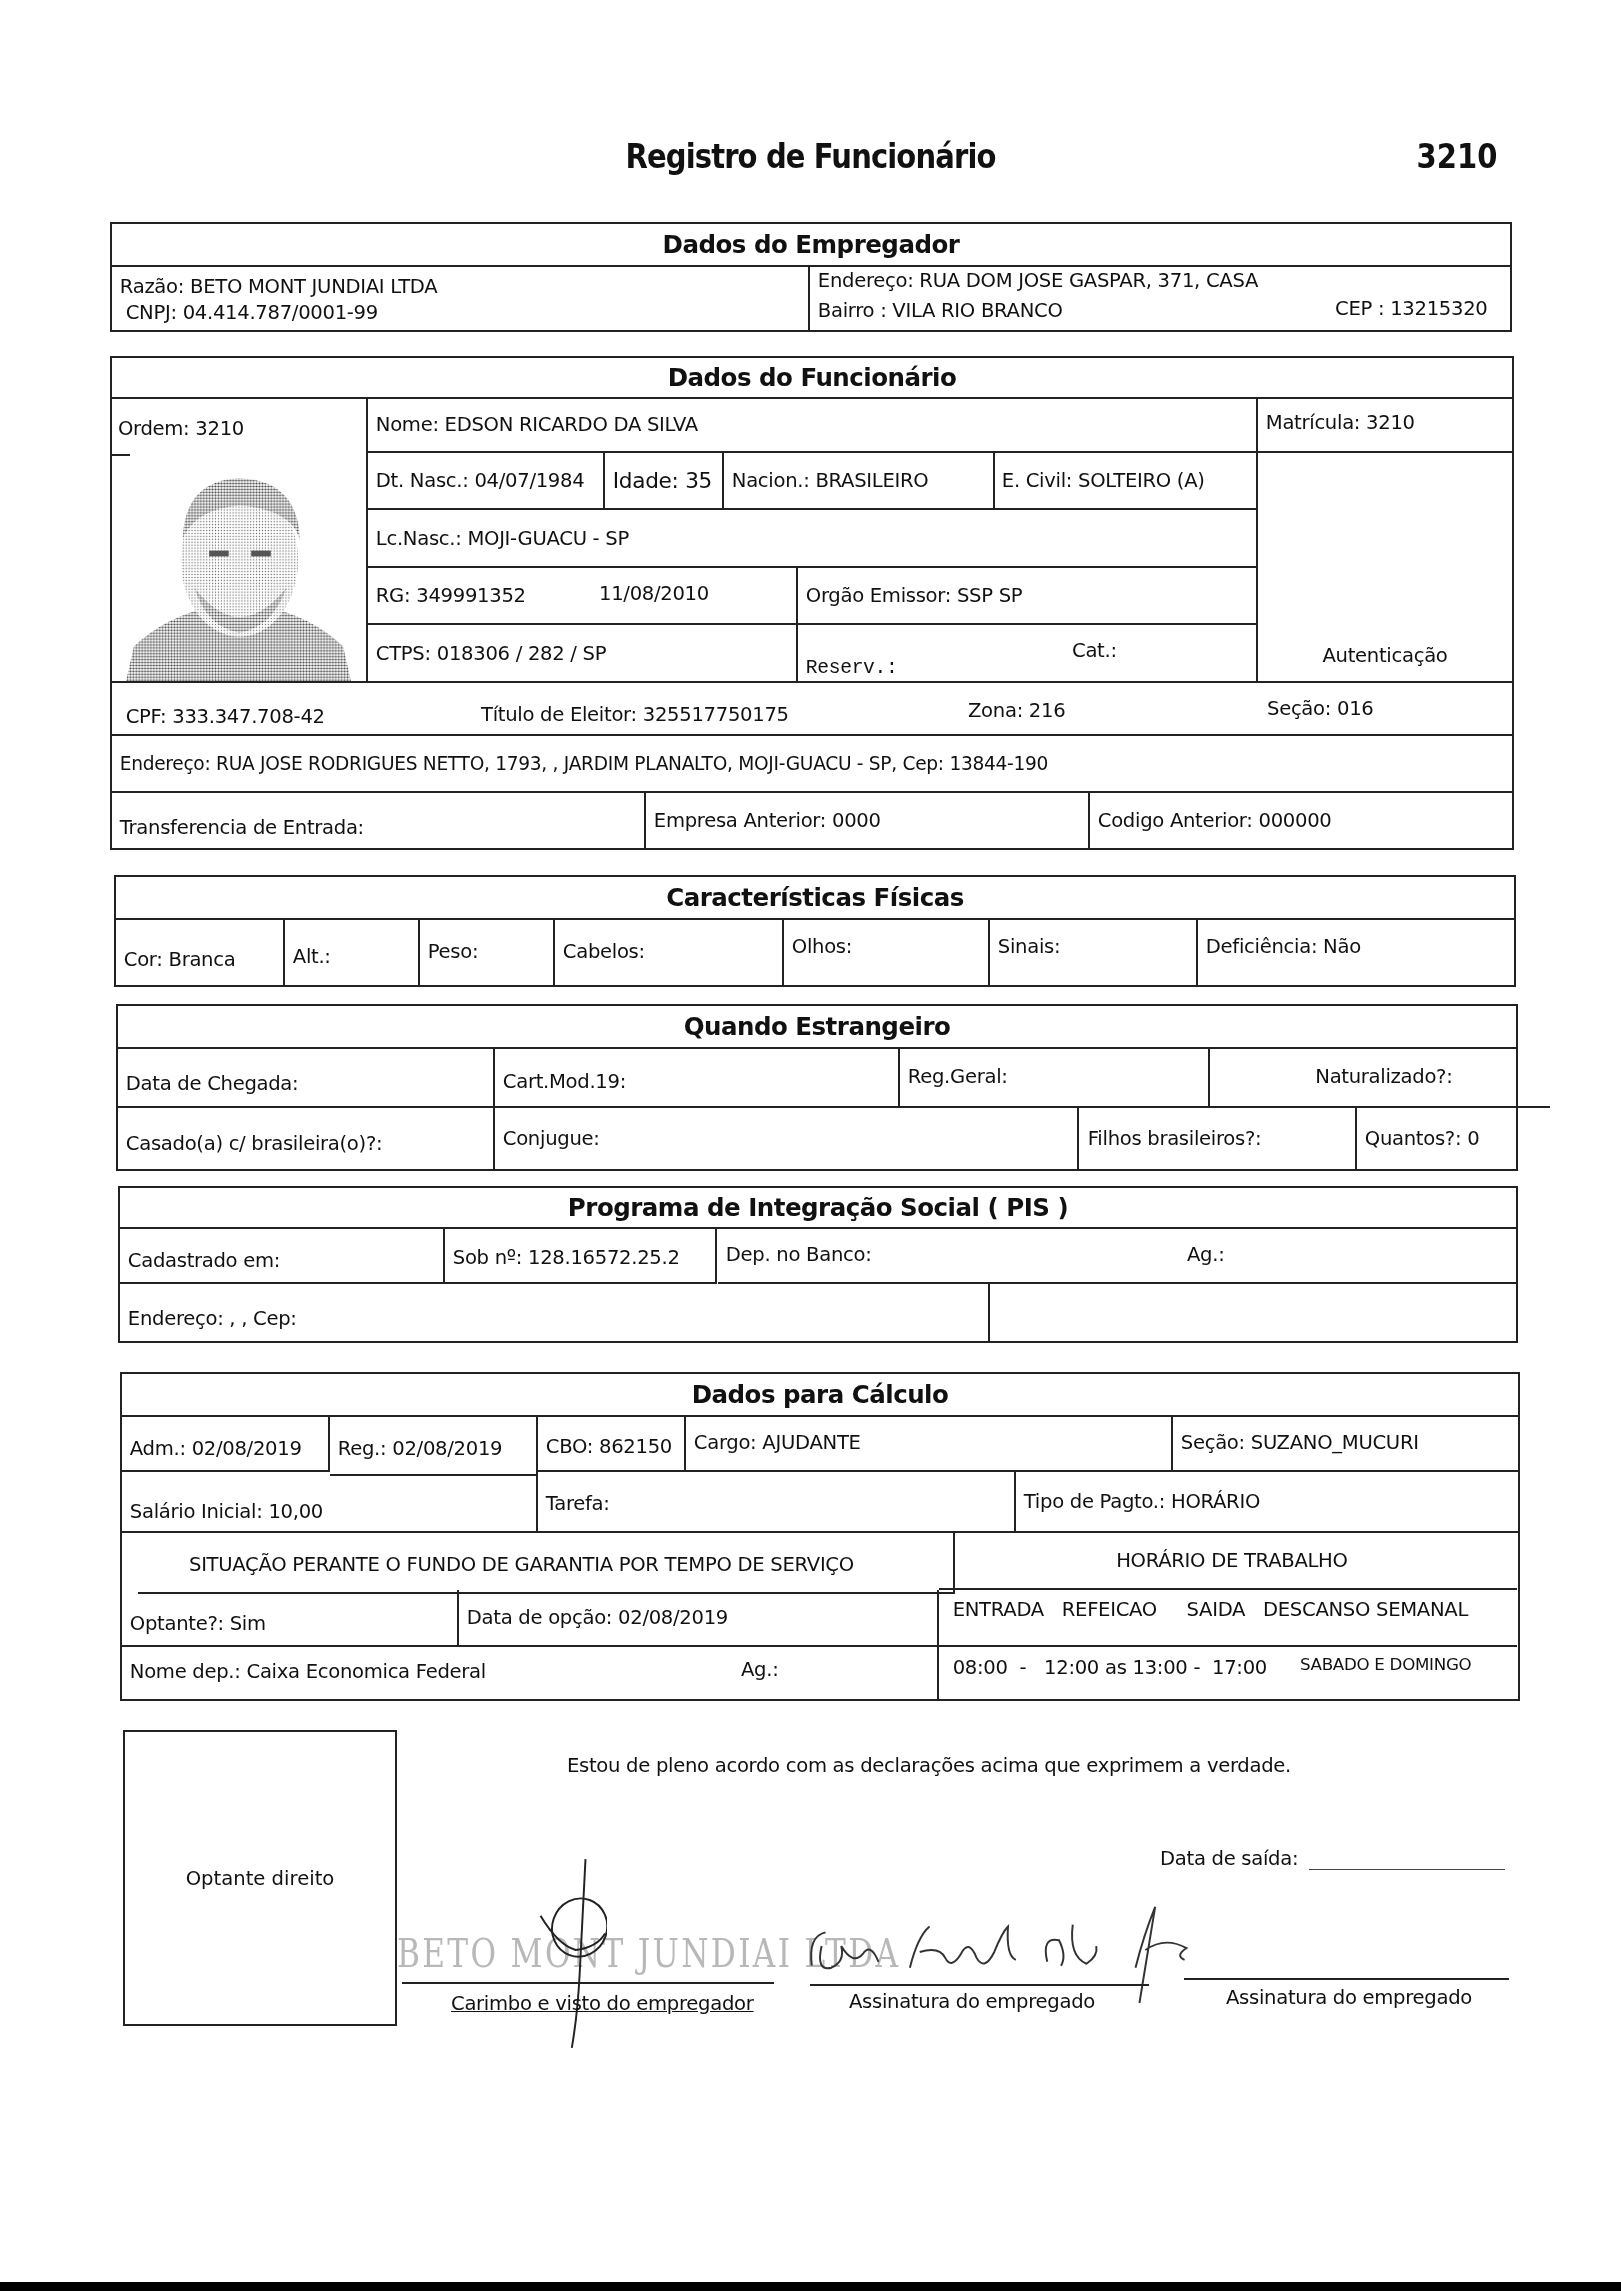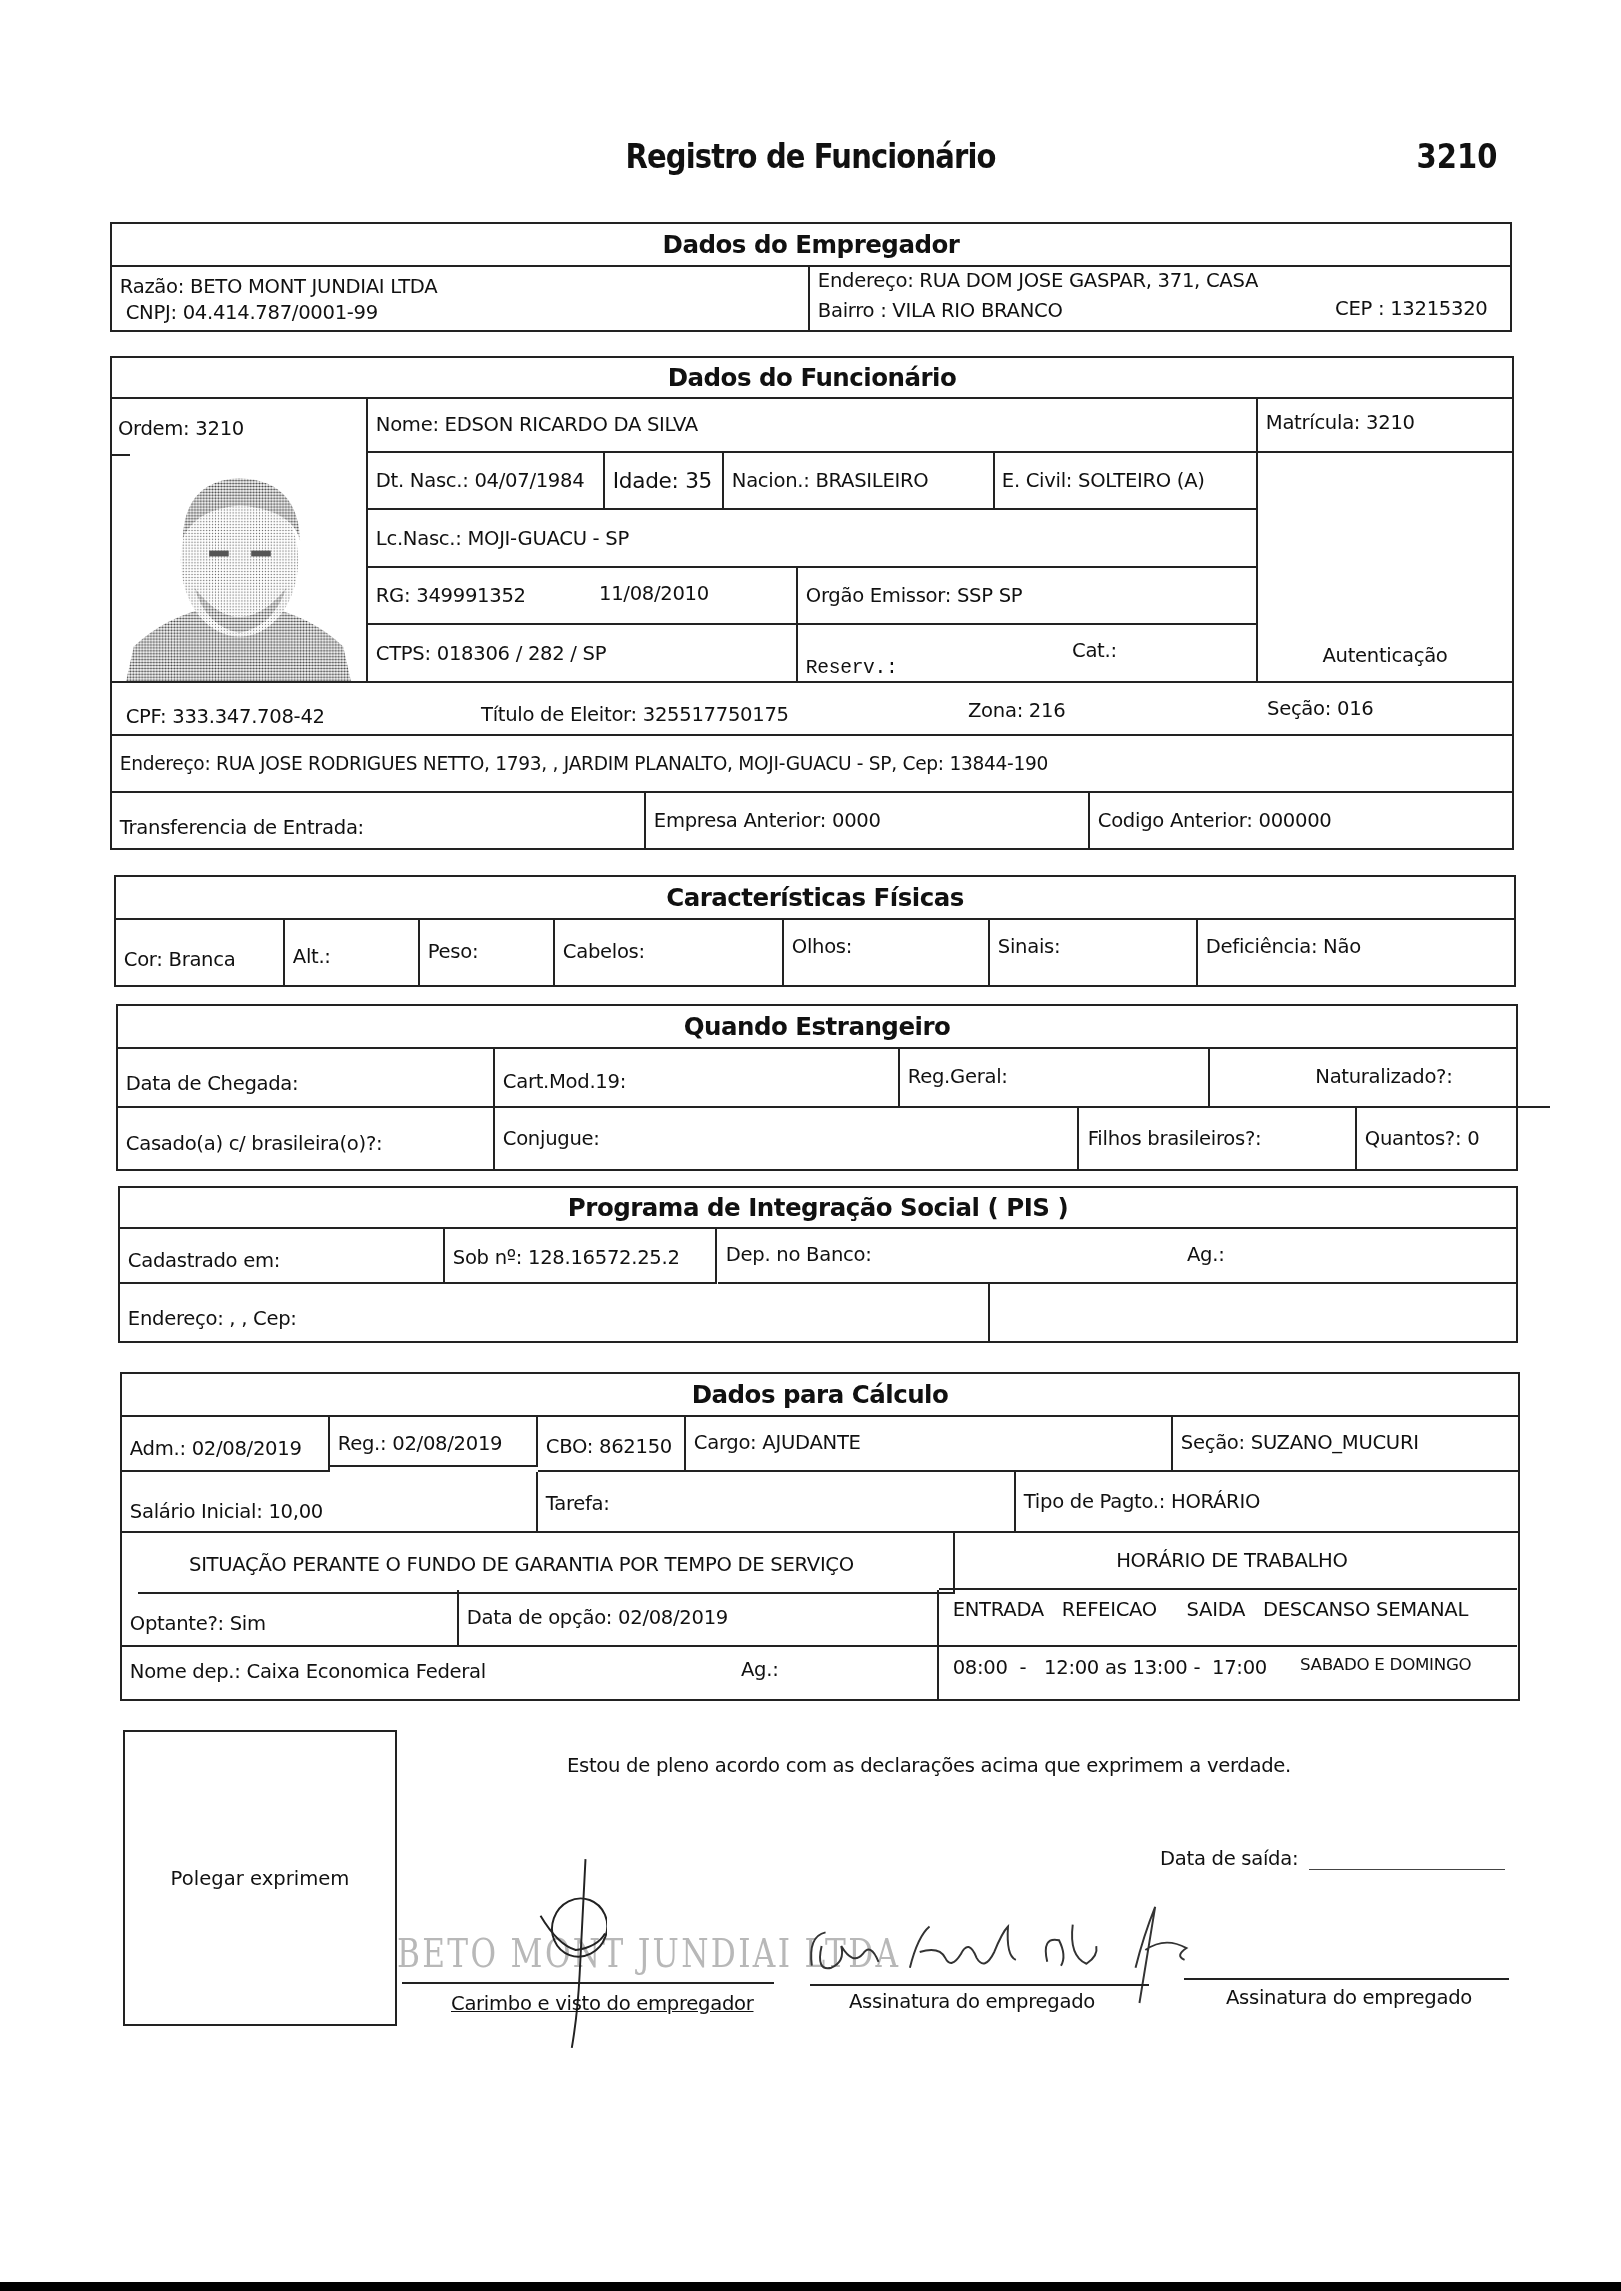--- a/index.html
+++ b/index.html
@@ -141,21 +141,21 @@
     <span class="t" style="left:7.8px; top:15.7px;">Dep. no Banco:</span>
     <span class="t" style="left:469px; top:15.7px;">Ag.:</span>
   </div>
   <div class="cell nb-b" style="left:0; top:96px; width:870px; height:57px; padding-top:11.8px;">Endereço:  , , Cep:</div>
 </div>
 
 <div class="box" style="left:120px; top:1372px; width:1400px; height:329px;">
   <div class="sec-head" style="height:41px; line-height:41px;">Dados para Cálculo</div>
 
   <div class="cell" style="left:0; top:41px; width:208px; height:57px; padding-top:11.8px;">Adm.: 02/08/2019</div>
-  <div class="cell" style="left:208px; top:41px; width:208px; height:52px; padding-top:7.8px;">Reg.: 02/08/2019</div>
+  <div class="cell" style="left:208px; top:41px; width:208px; height:61px; padding-top:7.8px;">Reg.: 02/08/2019</div>
   <div class="cell" style="left:416px; top:41px; width:148px; height:57px; padding-top:7.8px;">CBO: 862150</div>
   <div class="cell" style="left:564px; top:41px; width:487px; height:57px;">Cargo: AJUDANTE</div>
   <div class="cell nb-r" style="left:1051px; top:41px; width:345px; height:57px;">Seção: SUZANO_MUCURI</div>
 
   <div class="cell" style="left:0; top:98px; width:416px; height:61px; padding-top:19.6px;">Salário Inicial: 10,00</div>
   <div class="cell" style="left:416px; top:98px; width:478px; height:61px; padding-top:3.9px;">Tarefa:</div>
   <div class="cell nb-r" style="left:894px; top:98px; width:502px; height:61px;">Tipo de Pagto.: HORÁRIO</div>
 
   <div class="cell" style="left:16px; top:159px; width:817px; height:61px; padding-left:51px; padding-top:3px;">SITUAÇÃO PERANTE O FUNDO DE GARANTIA POR TEMPO DE SERVIÇO</div>
   <div class="cell nb-r" style="left:817px; top:159px; width:578px; height:57px; justify-content:center;">HORÁRIO DE TRABALHO</div>
@@ -170,21 +170,21 @@
     <span class="t" style="left:7.8px; top:13.7px;">Nome dep.: Caixa Economica Federal</span>
     <span class="t" style="left:619px; top:11.8px;">Ag.:</span>
   </div>
   <div class="cell nb-r nb-b" style="left:817px; top:272px; width:578px; height:53px; display:block; padding:0;">
     <span class="t" style="left:13.7px; top:9.8px; white-space:pre;">08:00  -   12:00 as 13:00 -  17:00</span>
     <span class="t" style="left:361px; top:7.8px; font-size:16.7px;">SABADO E DOMINGO</span>
   </div>
 </div>
 
 <div class="box" style="left:123px; top:1730px; width:274px; height:296px; display:flex; align-items:center; justify-content:center;">
-  <span style="font-size:19.6px;">Polegar exprimem</span>
+  <span style="font-size:19.6px;">Optante direito</span>
 </div>
 
 <div class="t" style="left:567px; top:1754px;">Estou de pleno acordo com as declarações acima que exprimem a verdade.</div>
 
 <div class="t" style="left:1160px; top:1847px;">Data de saída:</div>
 <div class="sigline" style="left:1309px; top:1869px; width:196px; border-top:1px solid #444;"></div>
 
 <div class="abs stamp" style="left:397px; top:1931px;">BETO  MONT JUNDIAI LTDA</div>
 <svg class="abs" style="left:519px; top:1857px;" width="88" height="191" viewBox="0 0 90 195">
   <path d="M68 2 Q64 80 62 120 Q60 160 54 195" stroke="#222" stroke-width="2" fill="none"></path>

